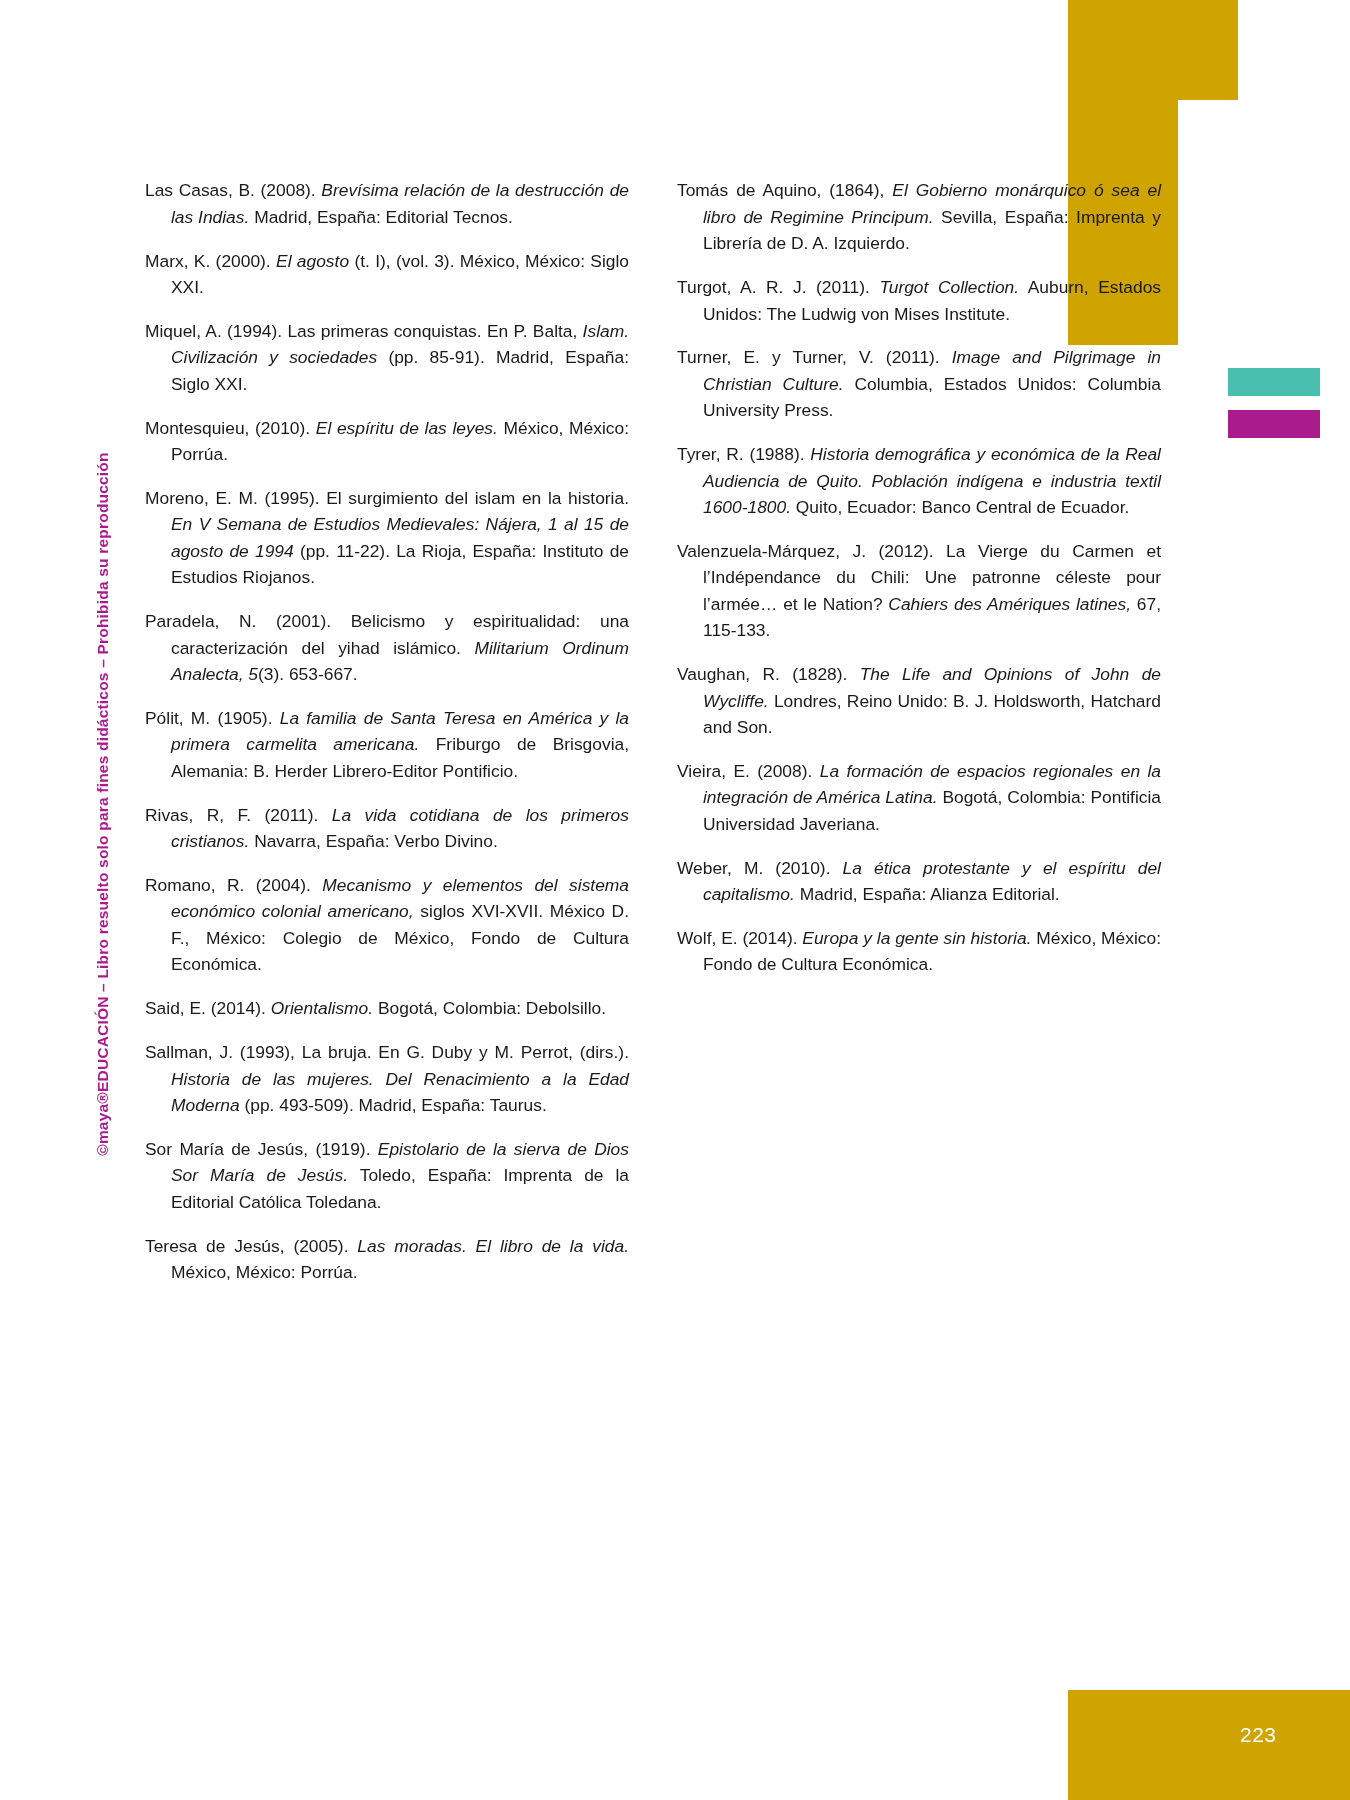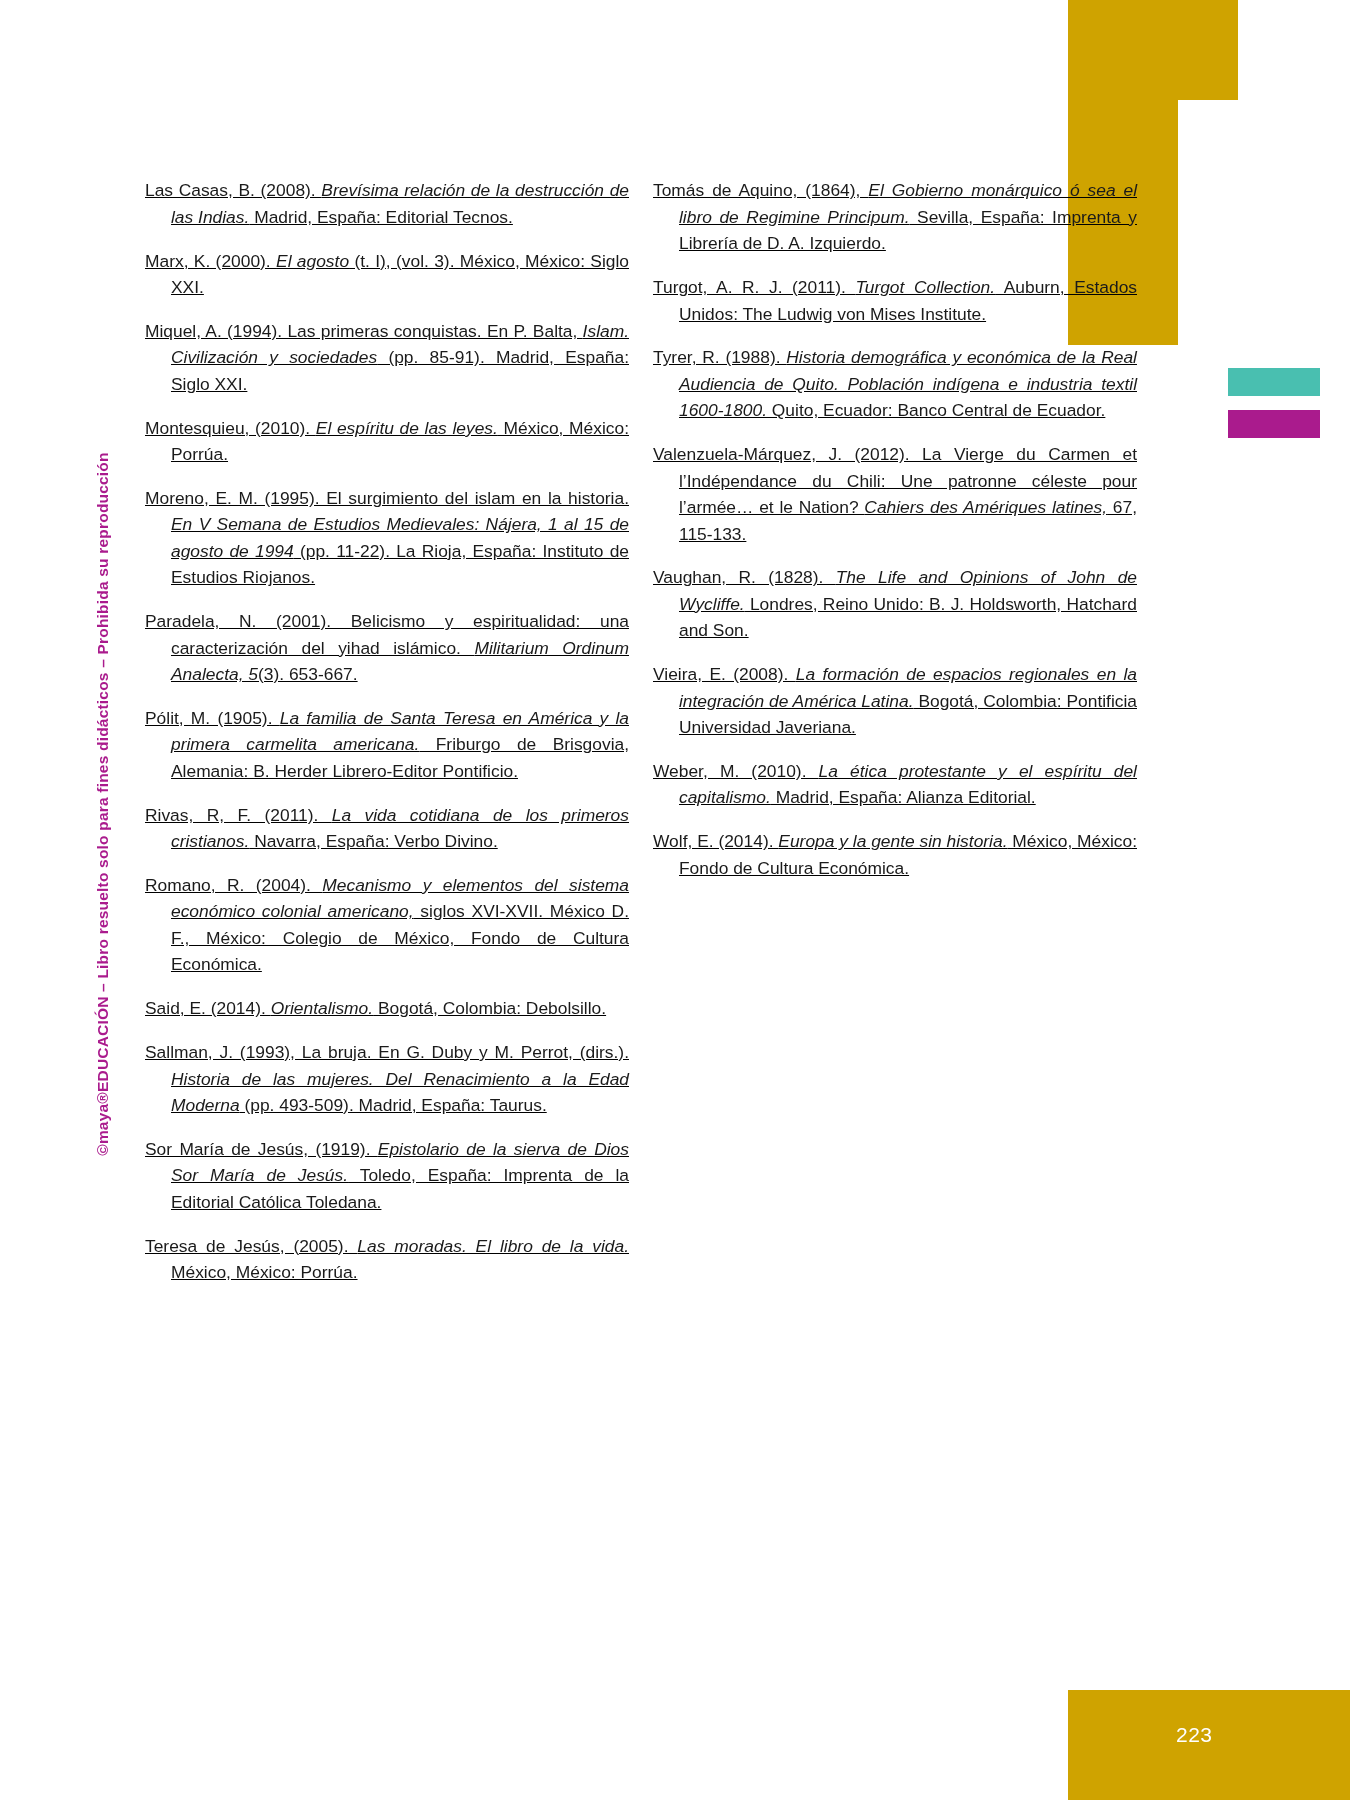--- a/index.html
+++ b/index.html
@@ -59,21 +59,21 @@
   .deco-bottom-bar {
     position: absolute;
     left: 1068px;
     top: 1690px;
     width: 282px;
     height: 110px;
     background: #cfa300;
   }
   .page-number {
     position: absolute;
-    left: 1176px;
+    left: 1240px;
     top: 1723px;
     color: #ffffff;
     font-size: 21px;
     letter-spacing: 0.5px;
     font-family: "Liberation Sans", sans-serif;
   }
 
   
   .side-credit {
     position: absolute;
@@ -90,22 +90,21 @@
     letter-spacing: 0.2px;
   }
 
   
   .columns {
     position: absolute;
     left: 145px;
     top: 160px;
     width: 1030px;
     display: flex;
-    gap: 24px;
-    text-decoration: underline;
+    gap: 48px;
   }
   .col {
     width: 484px;
   }
   .ref {
     font-size: 17.4px;
     line-height: 1.52;
     color: #1a1a1a;
     text-align: justify;
     text-indent: -26px;
@@ -141,20 +140,21 @@
       <p class="ref">Rivas, R, F. (2011). <i>La vida cotidiana de los primeros cristianos.</i> Navarra, España: Verbo Divino.</p>
       <p class="ref">Romano, R. (2004). <i>Mecanismo y elementos del sistema económico colonial americano,</i> siglos XVI-XVII. México D. F., México: Colegio de México, Fondo de Cultura Económica.</p>
       <p class="ref">Said, E. (2014). <i>Orientalismo.</i> Bogotá, Colombia: Debolsillo.</p>
       <p class="ref">Sallman, J. (1993), La bruja. En G. Duby y M. Perrot, (dirs.). <i>Historia de las mujeres. Del Renacimiento a la Edad Moderna</i> (pp. 493-509). Madrid, España: Taurus.</p>
       <p class="ref">Sor María de Jesús, (1919). <i>Epistolario de la sierva de Dios Sor María de Jesús.</i> Toledo, España: Imprenta de la Editorial Católica Toledana.</p>
       <p class="ref">Teresa de Jesús, (2005). <i>Las moradas. El libro de la vida.</i> México, México: Porrúa.</p>
     </div>
   <div class="col" id="right-col">
       <p class="ref">Tomás de Aquino, (1864), <i>El Gobierno monárquico ó sea el libro de Regimine Principum.</i> Sevilla, España: Imprenta y Librería de D. A. Izquierdo.</p>
       <p class="ref">Turgot, A. R. J. (2011). <i>Turgot Collection.</i> Auburn, Estados Unidos: The Ludwig von Mises Institute.</p>
+      <p class="ref">Turner, E. y Turner, V. (2011). <i>Image and Pilgrimage in Christian Culture.</i> Columbia, Estados Unidos: Columbia University Press.</p>
       <p class="ref">Tyrer, R. (1988). <i>Historia demográfica y económica de la Real Audiencia de Quito. Población indígena e industria textil 1600-1800.</i> Quito, Ecuador: Banco Central de Ecuador.</p>
       <p class="ref">Valenzuela-Márquez, J. (2012). La Vierge du Carmen et l’Indépendance du Chili: Une patronne céleste pour l’armée… et le Nation? <i>Cahiers des Amériques latines,</i> 67, 115-133.</p>
       <p class="ref">Vaughan, R. (1828). <i>The Life and Opinions of John de Wycliffe.</i> Londres, Reino Unido: B. J. Holdsworth, Hatchard and Son.</p>
       <p class="ref">Vieira, E. (2008). <i>La formación de espacios regionales en la integración de América Latina.</i> Bogotá, Colombia: Pontificia Universidad Javeriana.</p>
       <p class="ref">Weber, M. (2010). <i>La ética protestante y el espíritu del capitalismo.</i> Madrid, España: Alianza Editorial.</p>
       <p class="ref">Wolf, E. (2014). <i>Europa y la gente sin historia.</i> México, México: Fondo de Cultura Económica.</p>
     </div>
 </div>
 
 <div class="deco-bottom-bar"></div>

